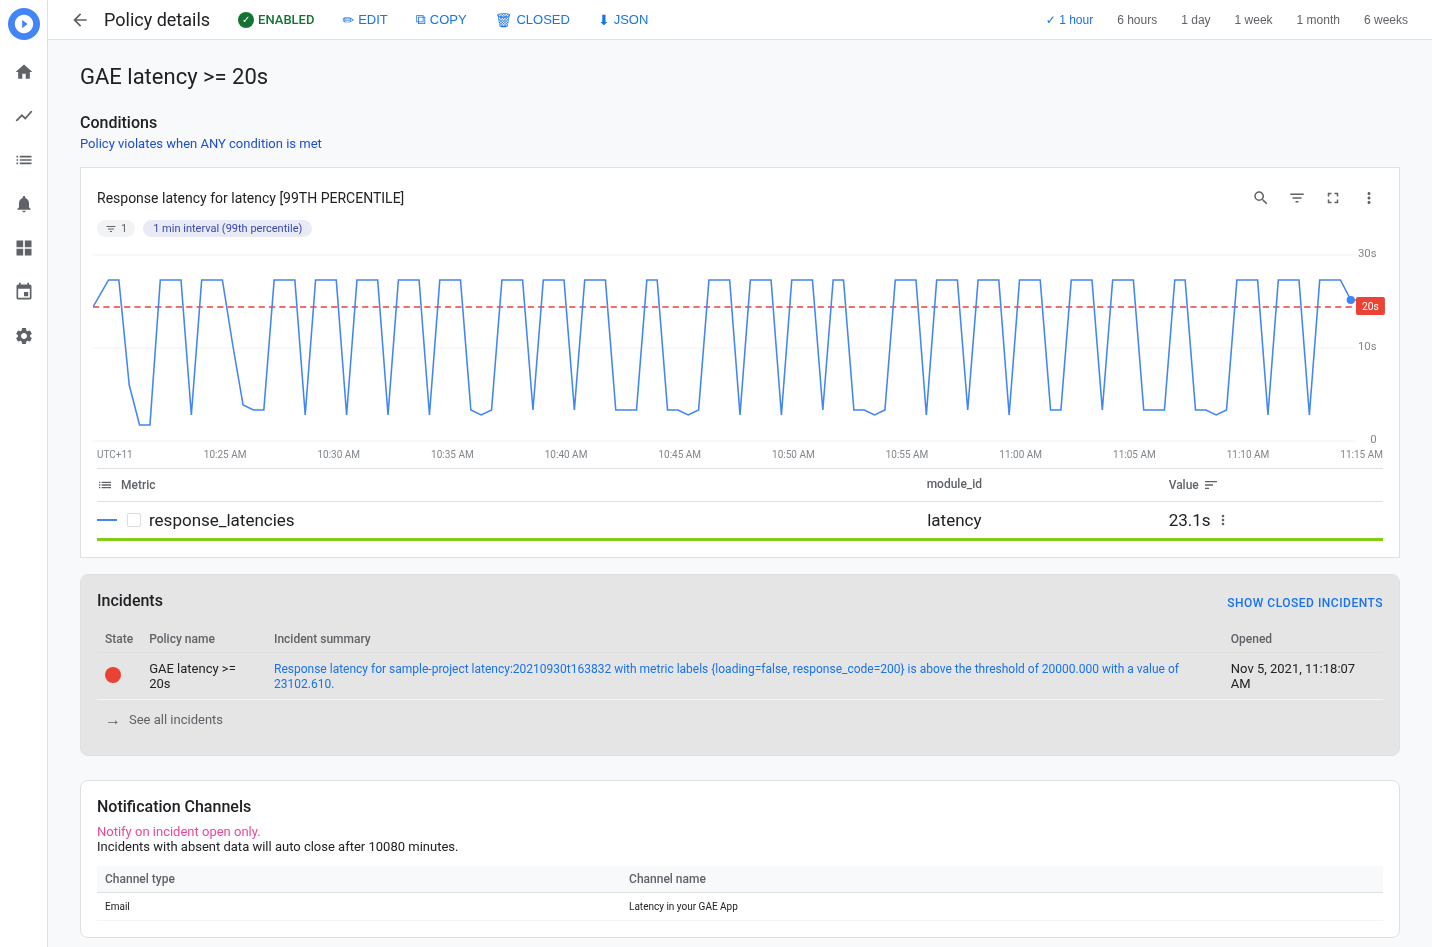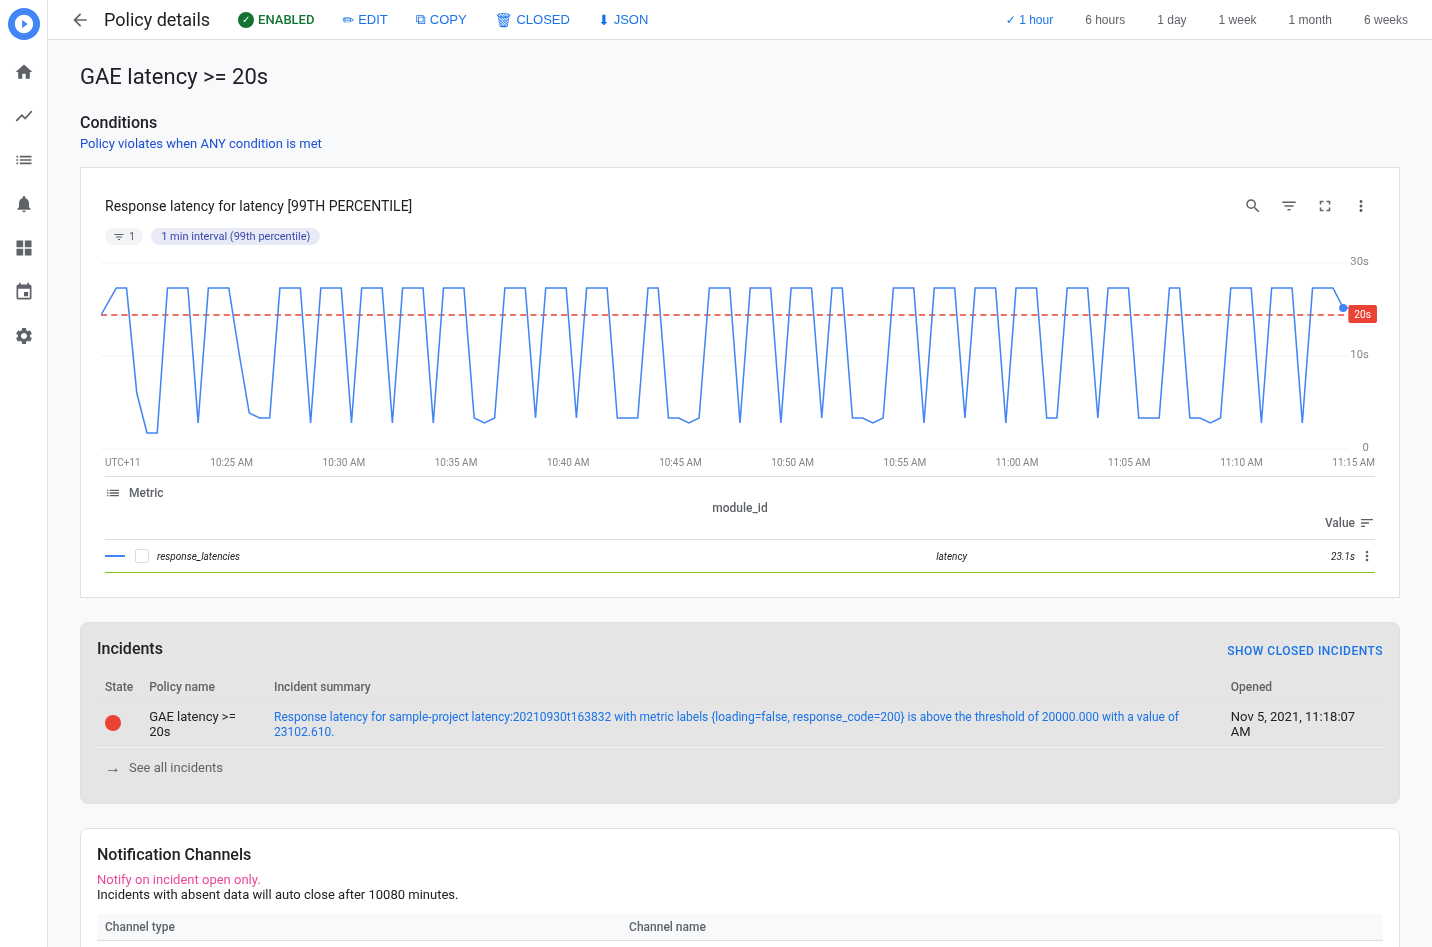--- a/index.html
+++ b/index.html
@@ -98,21 +98,21 @@
       border-radius: 50%;
       display: flex; align-items: center; justify-content: center;
       color: white; font-size: 10px;
     }
 
     .topbar-spacer { flex: 1; }
 
     .time-range-bar {
       display: flex;
       align-items: center;
-      gap: 16px;
+      gap: 8px;
       justify-content: flex-end;
     }
     .time-btn {
       padding: 4px 8px;
       font-size: 12px;
       color: #5f6368;
       cursor: pointer;
       border: none;
       background: none;
       border-radius: 4px;
@@ -151,22 +151,22 @@
       font-size: 13px;
       color: #1d4ed8;
       margin-bottom: 16px;
     }
 
     
     .chart-card {
       border: 1px solid #e0e0e0;
       border-radius: 0;
       background: #fff;
-      padding: 24px;
-      margin-bottom: 24px;
+      padding: 16px;
+      margin-bottom: 16px;
     }
 
     .chart-header {
       display: flex;
       align-items: center;
       justify-content: space-between;
       margin-bottom: 8px;
     }
 
     .chart-title {
@@ -237,33 +237,31 @@
       border-top: 1px solid #e0e0e0;
       margin-top: 8px;
     }
     .metric-table-header {
       display: flex;
       padding: 8px 0;
       border-bottom: 1px solid #e0e0e0;
       font-size: 12px;
       color: #5f6368;
       font-weight: 500;
-      flex-direction: column;
     }
     .metric-table-row {
       display: flex;
       align-items: center;
       padding: 8px 0;
-      border-bottom: 1px solid #84cc16;
-      font-size: 10px;
-      font-style: italic;
+      border-bottom: 3px solid #84cc16;
+      font-size: 17px;
     }
     .col-metric { flex: 3; display: flex; align-items: center; gap: 8px; }
     .col-module { flex: 2; text-align: center; }
-    .col-value { flex: 1; text-align: right; display: flex; align-items: center; justify-content: flex-end; gap: 4px; }
+    .col-value { flex: 1; text-align: right; display: flex; align-items: center; gap: 4px; }
     .metric-checkbox {
       width: 14px; height: 14px;
       border: 1px solid #dadce0;
       border-radius: 2px;
     }
 
     
     .incidents-section {
       background: #e5e5e5;
       border: 1px solid #e0e0e0;

